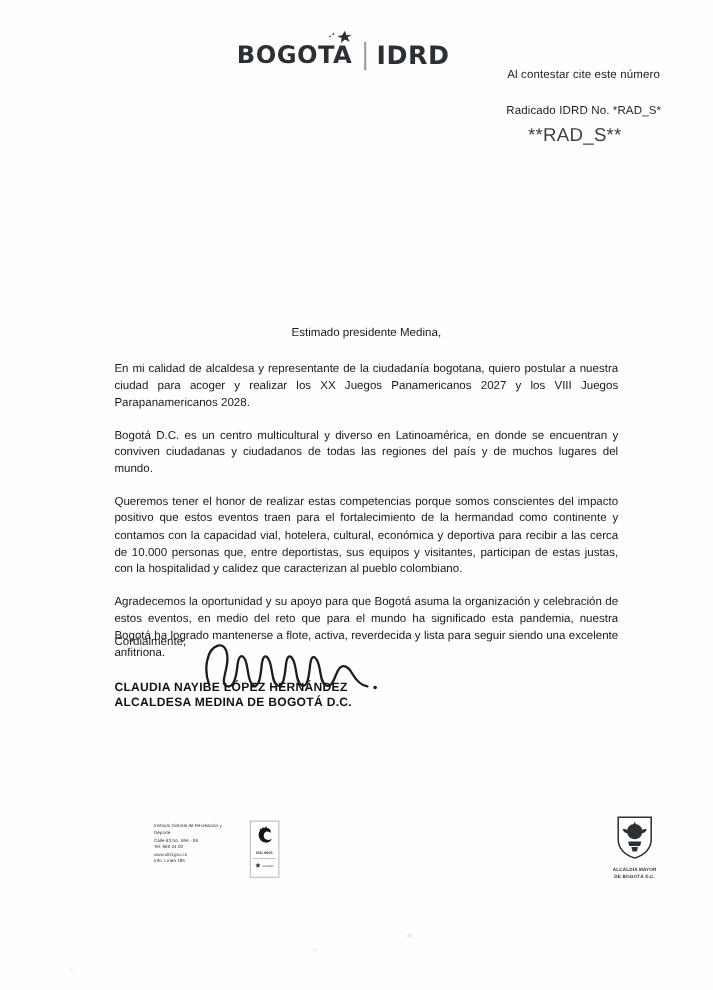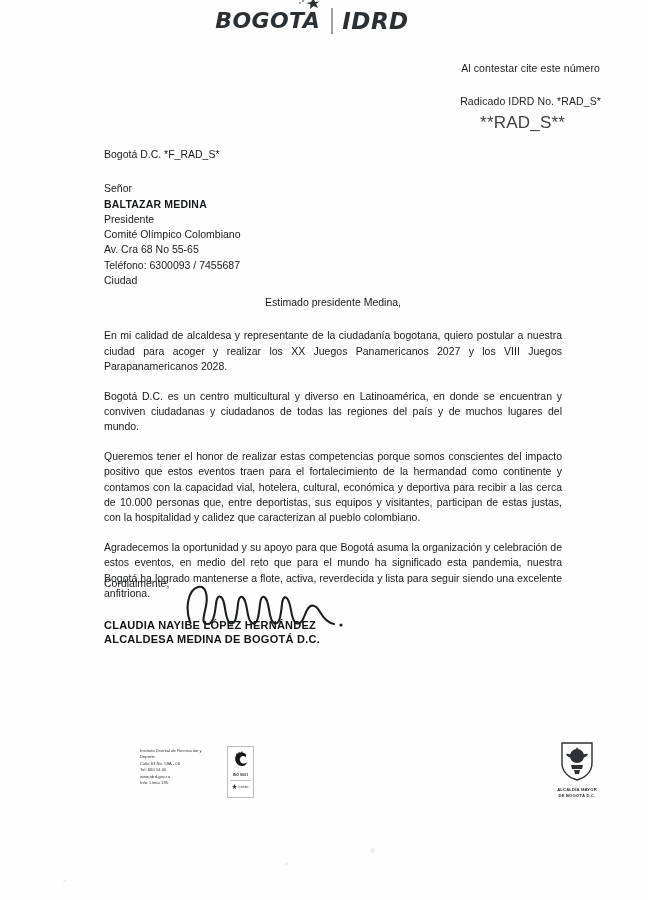--- a/index.html
+++ b/index.html
@@ -18,28 +18,27 @@
 
   .page {
     position: absolute;
     inset: 0;
     background: #fefefe;
   }
 
   
   .letterhead {
     position: absolute;
-    top: 8px;
+    top: 20px;
     left: 0;
     right: 0;
     height: 44px;
     display: flex;
-    align-items: flex-start;
+    align-items: flex-end;
     justify-content: center;
-    font-style: italic;
   }
   .logo-wrap {
     display: flex;
     align-items: center;
     gap: 9px;
     transform: translateX(-12px);
   }
   .logo-bogota {
     position: relative;
     font-size: 22px;
@@ -256,30 +255,20 @@
       <div class="logo-idrd">IDRD</div>
     </div>
   </div>
 
   <div class="radicado">
     <div class="line1">Al contestar cite este número</div>
     <div class="line2">Radicado IDRD No. *RAD_S*</div>
     <div class="line3">**RAD_S**</div>
   </div>
 
-  <div class="addr">
-    <div class="city-line">Bogotá D.C. *F_RAD_S*</div>
-    <div>Señor</div>
-    <div class="bold">BALTAZAR MEDINA</div>
-    <div>Presidente</div>
-    <div>Comité Olímpico Colombiano</div>
-    <div>Av. Cra 68 No 55-65</div>
-    <div>Teléfono: 6300093 / 7455687</div>
-    <div>Ciudad</div>
-  </div>
 
   <div class="body-block">
     <p class="salut">Estimado presidente Medina,</p>
     <p>En mi calidad de alcaldesa y representante de la ciudadanía bogotana, quiero postular a nuestra ciudad para acoger y realizar los XX Juegos Panamericanos 2027 y los VIII Juegos Parapanamericanos 2028.</p>
     <p>Bogotá D.C. es un centro multicultural y diverso en Latinoamérica, en donde se encuentran y conviven ciudadanas y ciudadanos de todas las regiones del país y de muchos lugares del mundo.</p>
     <p>Queremos tener el honor de realizar estas competencias porque somos conscientes del impacto positivo que estos eventos traen para el fortalecimiento de la hermandad como continente y contamos con la capacidad vial, hotelera, cultural, económica y deportiva para recibir a las cerca de 10.000 personas que, entre deportistas, sus equipos y visitantes, participan de estas justas, con la hospitalidad y calidez que caracterizan al pueblo colombiano.</p>
     <p>Agradecemos la oportunidad y su apoyo para que Bogotá asuma la organización y celebración de estos eventos, en medio del reto que para el mundo ha significado esta pandemia, nuestra Bogotá ha logrado mantenerse a flote, activa, reverdecida y lista para seguir siendo una excelente anfitriona.</p>
   </div>
 
   <div class="sign-block">

